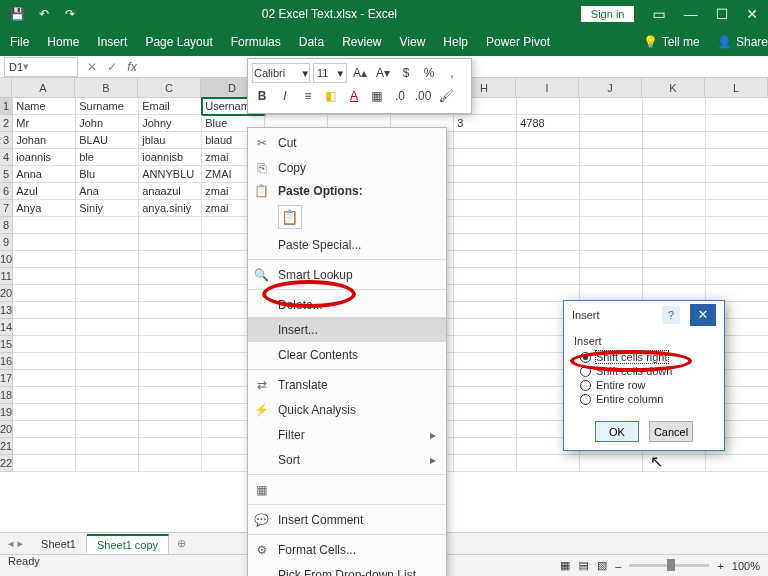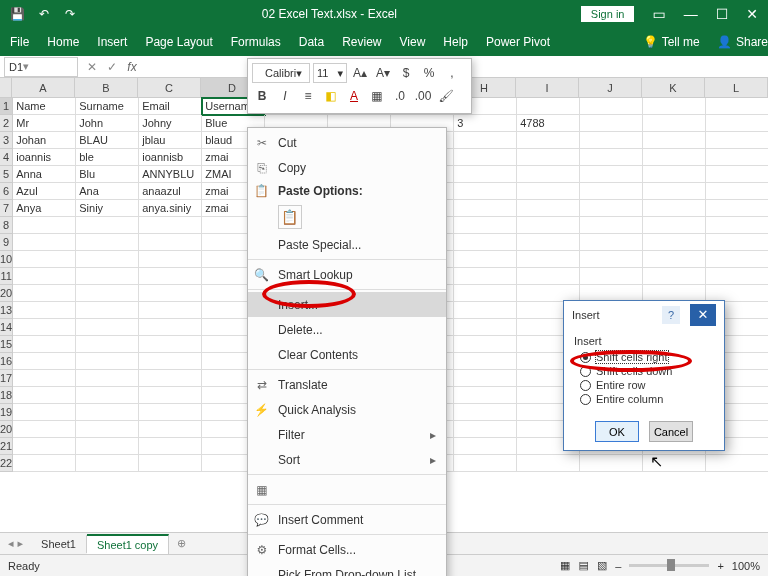--- a/index.html
+++ b/index.html
@@ -27,27 +27,27 @@
 .row-h{height:17px;border-bottom:1px solid #ccc;border-right:1px solid #ccc;text-align:center;line-height:17px;font-size:11px;color:#444;background:#e6e6e6}
 .row-h.sel{background:#d3d3d3}
 .cells{flex:1;position:relative}
 .row{display:flex;height:17px}
 .cell{flex:0 0 63px;border-right:1px solid #ddd;border-bottom:1px solid #ddd;padding:0 3px;line-height:17px;font-size:11px;white-space:nowrap;overflow:hidden}
 .cell.sel{background:#fff;outline:2px solid #0f7239;outline-offset:-1px}
 .sheet-tabs{position:absolute;bottom:22px;left:0;right:0;height:22px;background:#f3f3f3;display:flex;align-items:center;border-top:1px solid #ccc;font-size:11px}
 .sheet-nav{display:flex;gap:4px;padding:0 8px;color:#888}
 .tab{padding:3px 10px;border-right:1px solid #ccc;cursor:pointer}
 .tab.active{background:#fff;color:#0f7239;font-weight:normal;border-top:2px solid #0f7239}
-.status-bar{position:absolute;bottom:0;left:0;right:0;height:22px;background:#f3f3f3;display:flex;align-items:center;border-top:1px solid #ccc;font-size:11px;padding:0 8px;justify-content:space-between}
+.status-bar{position:absolute;bottom:0;left:0;right:0;height:22px;background:#f3f3f3;display:flex;border-top:1px solid #ccc;font-size:11px;padding:0 8px;justify-content:space-between}
 .zoom-group{display:flex;align-items:center;gap:8px}
 .zoom-slider{width:80px;height:3px;background:#ccc;position:relative}
 .zoom-thumb{width:8px;height:12px;background:#888;position:absolute;left:38px;top:-5px}
 .mini-toolbar{position:absolute;left:247px;top:58px;width:225px;background:#fff;border:1px solid #b8b8b8;box-shadow:2px 2px 8px rgba(0,0,0,.25);padding:4px;z-index:90}
 .mt-row{display:flex;align-items:center;gap:3px;margin-bottom:3px}
-.mt-font{width:58px;height:20px;border:1px solid #ccc;font-size:11px;padding:0 12px;display:flex;align-items:center;justify-content:space-between}
+.mt-font{width:58px;height:20px;border:1px solid #ccc;font-size:11px;padding:0 1px;display:flex;align-items:center;justify-content:space-between}
 .mt-size{width:34px;height:20px;border:1px solid #ccc;font-size:11px;padding:0 3px;display:flex;align-items:center;justify-content:space-between}
 .mt-btn{width:20px;height:20px;border:1px solid transparent;display:flex;align-items:center;justify-content:center;font-size:12px;color:#444}
 .ctx-menu{position:absolute;left:247px;top:127px;width:200px;background:#fcfcfc;border:1px solid #b8b8b8;box-shadow:2px 2px 8px rgba(0,0,0,.25);padding:2px 0;z-index:100;font-size:12px}
 .mi{display:flex;align-items:center;height:25px;padding:0 10px 0 30px;position:relative;cursor:pointer}
 .mi.hl{background:#d9d9d9}
 .mi .ico{position:absolute;left:6px;width:16px;text-align:center;color:#666}
 .mi .arrow{margin-left:auto;color:#666}
 .mi.paste-opt{font-weight:bold;height:22px}
 .paste-icons{padding:3px 0 3px 30px}
 .paste-ico{width:24px;height:24px;border:1px solid #ccc;display:inline-flex;align-items:center;justify-content:center;font-size:14px;color:#888}
@@ -545,25 +545,25 @@
   <div class="paste-icons"><span class="paste-ico">📋</span></div>
   <div class="mi">
       <span>Paste Special...</span>
     </div>
   <div class="msep"></div>
   <div class="mi">
       <span class="ico">🔍</span>
       <span>Smart Lookup</span>
     </div>
   <div class="msep"></div>
+  <div class="mi">
+      <span>Delete...</span>
+    </div>
   <div class="mi hl">
       <span>Insert...</span>
-    </div>
-  <div class="mi">
-      <span>Delete...</span>
     </div>
   <div class="mi">
       <span>Clear Contents</span>
     </div>
   <div class="msep"></div>
   <div class="mi">
       <span class="ico">⇄</span>
       <span>Translate</span>
     </div>
   <div class="mi">

